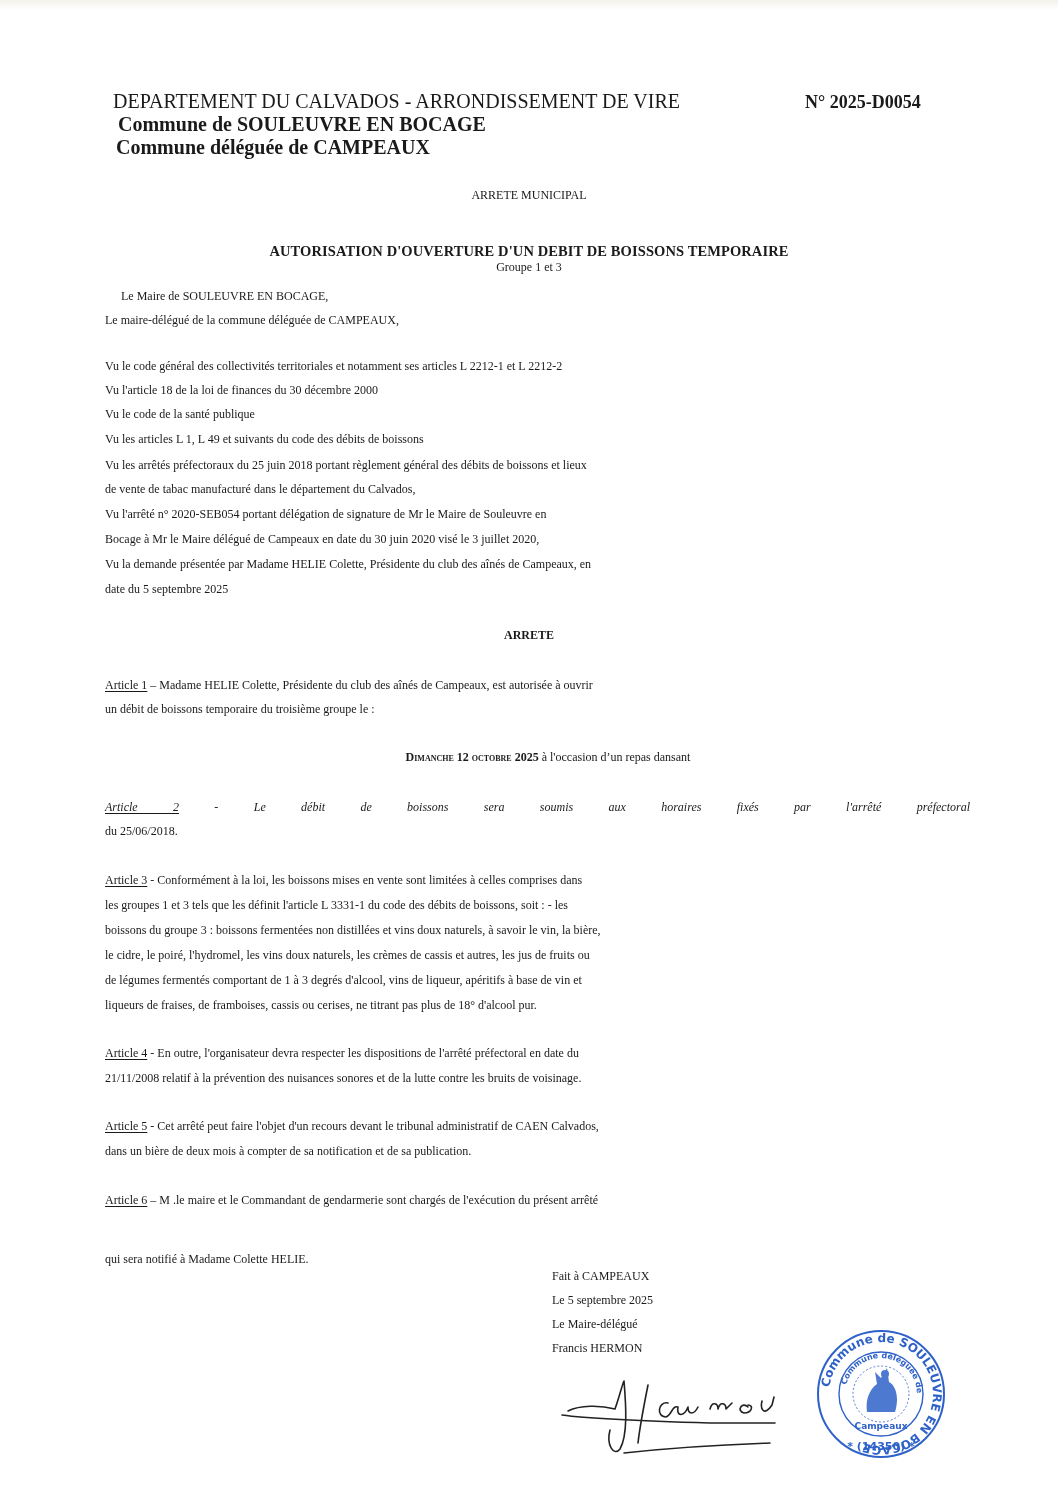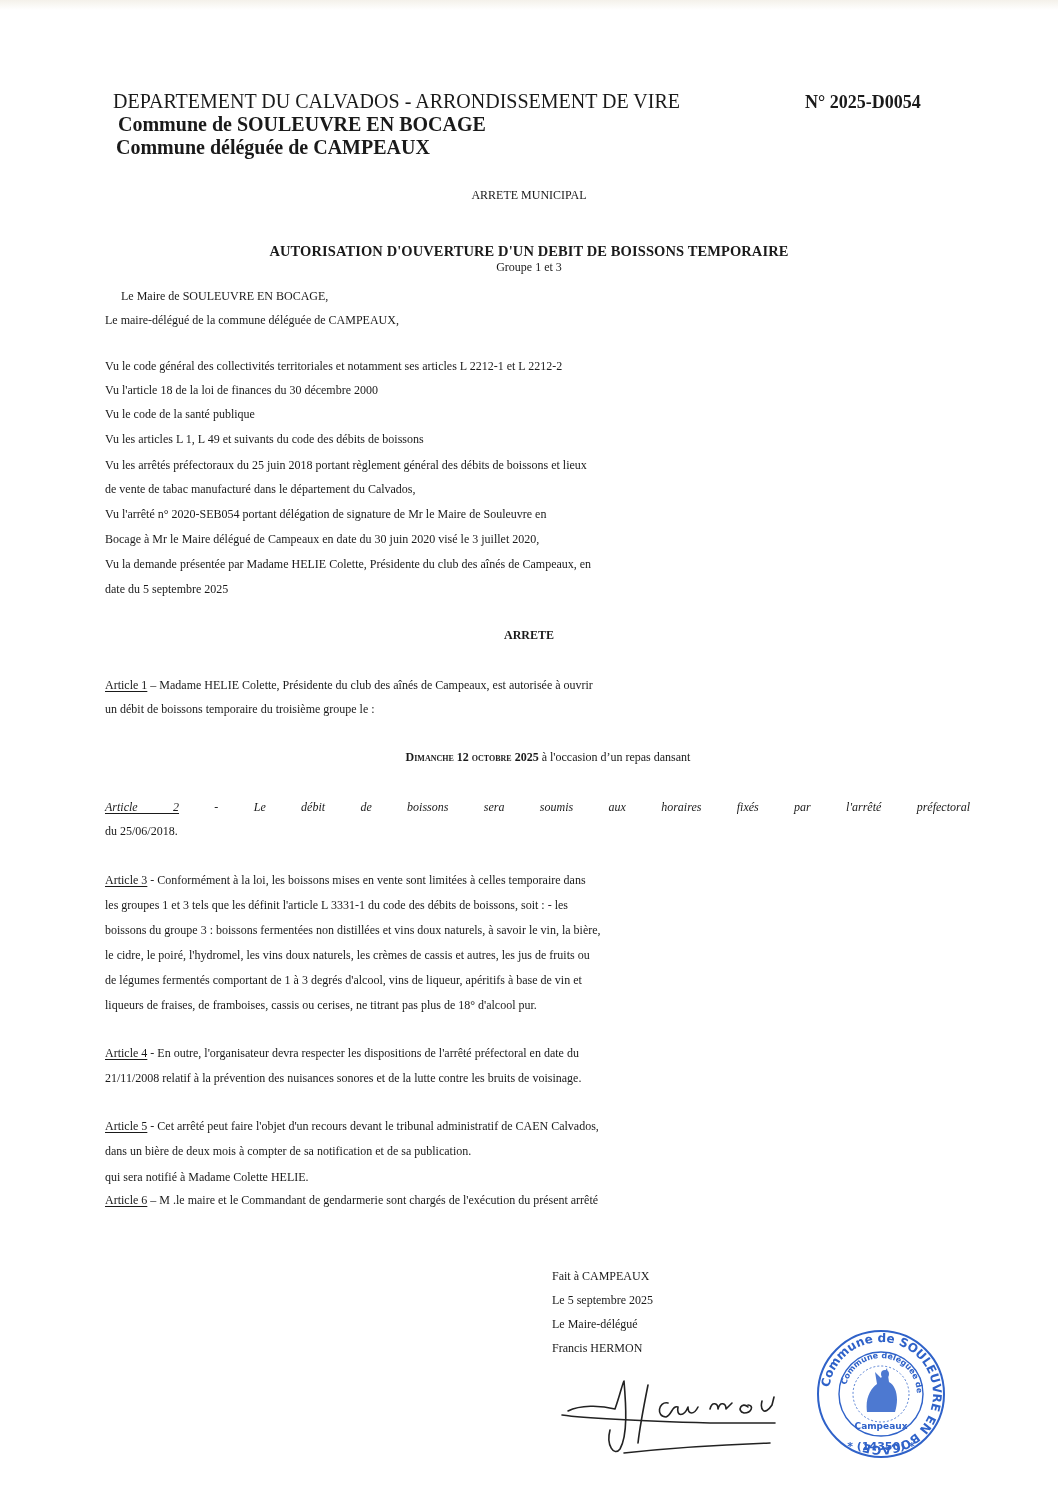--- a/index.html
+++ b/index.html
@@ -59,42 +59,42 @@
 <div class="line center" style="top:746px;margin-left:19px;">
   <span class="bold smallcaps">Dimanche 12 octobre 2025</span><span>  à l'occasion d’un repas dansant</span>
 </div>
 
 <div class="line justify" style="left:105px; top:796px; width:865px;font-style:italic;">
   <span class="u">Article 2</span><span> - Le débit de boissons sera soumis aux horaires fixés par l'arrêté préfectoral</span>
 </div>
 <div class="line" style="left:105px; top:820px;"> du 25/06/2018.</div>
 
 <div class="line" style="left:105px; top:869px;">
-  <span class="u">Article 3</span><span> - Conformément à la loi, les boissons mises en vente sont limitées à celles temporaire dans</span>
+  <span class="u">Article 3</span><span> - Conformément à la loi, les boissons mises en vente sont limitées à celles comprises dans</span>
 </div>
 <div class="line" style="left:105px; top:894px;">les groupes 1 et 3 tels que les définit l'article L 3331-1 du code des débits de boissons, soit : - les</div>
 <div class="line" style="left:105px; top:919px;">boissons du groupe 3 : boissons fermentées non distillées et vins doux naturels, à savoir le vin, la bière,</div>
 <div class="line" style="left:105px; top:944px;">le cidre, le poiré, l'hydromel, les vins doux naturels, les crèmes de cassis et autres, les jus de fruits ou</div>
 <div class="line" style="left:105px; top:969px;">de légumes fermentés comportant de 1 à 3 degrés d'alcool, vins de liqueur, apéritifs à base de vin et</div>
 <div class="line" style="left:105px; top:994px;">liqueurs de fraises, de framboises, cassis ou cerises, ne titrant pas plus de 18° d'alcool pur.</div>
 
 <div class="line" style="left:105px; top:1042px;">
   <span class="u">Article 4</span><span> - En outre, l'organisateur devra respecter les dispositions de l'arrêté préfectoral en date du</span>
 </div>
 <div class="line" style="left:105px; top:1067px;">21/11/2008 relatif à la prévention des nuisances sonores et de la lutte contre les bruits de voisinage.</div>
 
 <div class="line" style="left:105px; top:1115px;">
   <span class="u">Article 5</span><span> - Cet arrêté peut faire l'objet d'un recours devant le tribunal administratif de CAEN Calvados,</span>
 </div>
 <div class="line" style="left:105px; top:1140px;">dans un bière de deux mois à compter de sa notification et de sa publication.</div>
 
 <div class="line" style="left:105px; top:1189px;">
   <span class="u">Article 6</span><span> – M .le maire et le Commandant de gendarmerie sont chargés de l'exécution du présent arrêté</span>
 </div>
-<div class="line" style="left:105px; top:1166px;text-align:center;">qui sera notifié à Madame Colette HELIE.</div>
+<div class="line" style="left:105px; top:1248px;text-align:center;">qui sera notifié à Madame Colette HELIE.</div>
 
 <div class="line" style="left:552px; top:1265px;">Fait à CAMPEAUX</div>
 <div class="line" style="left:552px; top:1289px;">Le 5 septembre 2025</div>
 <div class="line" style="left:552px; top:1313px;">Le Maire-délégué</div>
 <div class="line" style="left:552px; top:1337px;">Francis HERMON</div>
 
 <svg class="sig" style="left:560px; top:1375px;" width="260" height="90" viewBox="0 0 260 90">
   <g fill="none" stroke="#222" stroke-width="1.6" stroke-linecap="round" stroke-linejoin="round">
     <path d="M8 36 C 20 30, 40 30, 55 34 C 60 20, 62 10, 64 6 C 66 30, 68 60, 60 74 C 54 82, 46 70, 50 55"></path>
     <path d="M2 40 C 30 44, 80 46, 150 48 L 215 48"></path>

